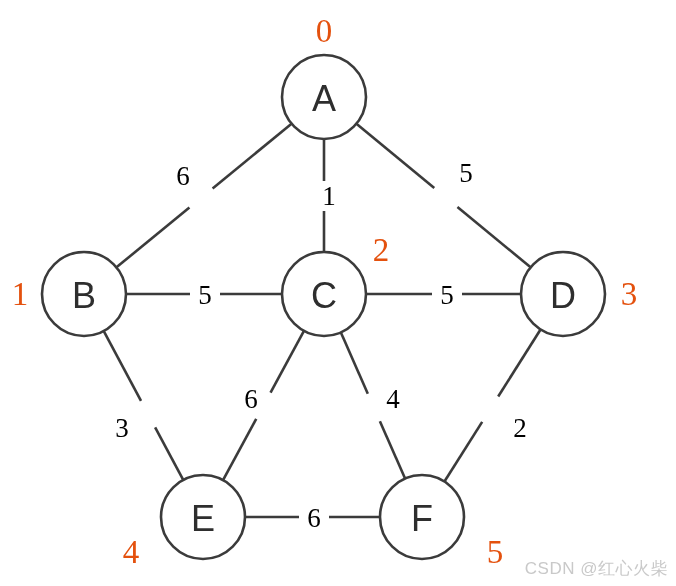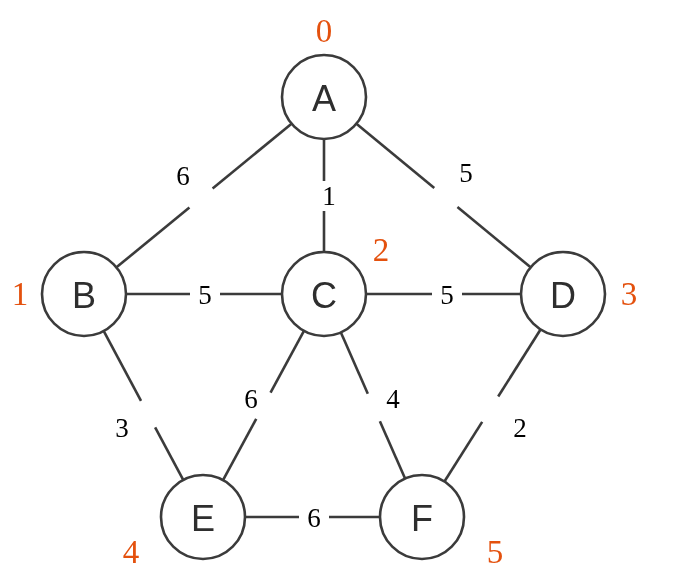--- a/index.html
+++ b/index.html
@@ -158,14 +158,15 @@
     <g id="indices-layer">
         <text x="324" y="31" class="index-label">0</text>
         <text x="20" y="294" class="index-label">1</text>
         <text x="381" y="250" class="index-label">2</text>
         <text x="629" y="294" class="index-label">3</text>
         <text x="131" y="552" class="index-label">4</text>
         <text x="495" y="552" class="index-label">5</text>
       </g>
   </svg>
 
+  <div class="watermark">CSDN @红心火柴</div>
 
 </div>
 
 </body></html>

